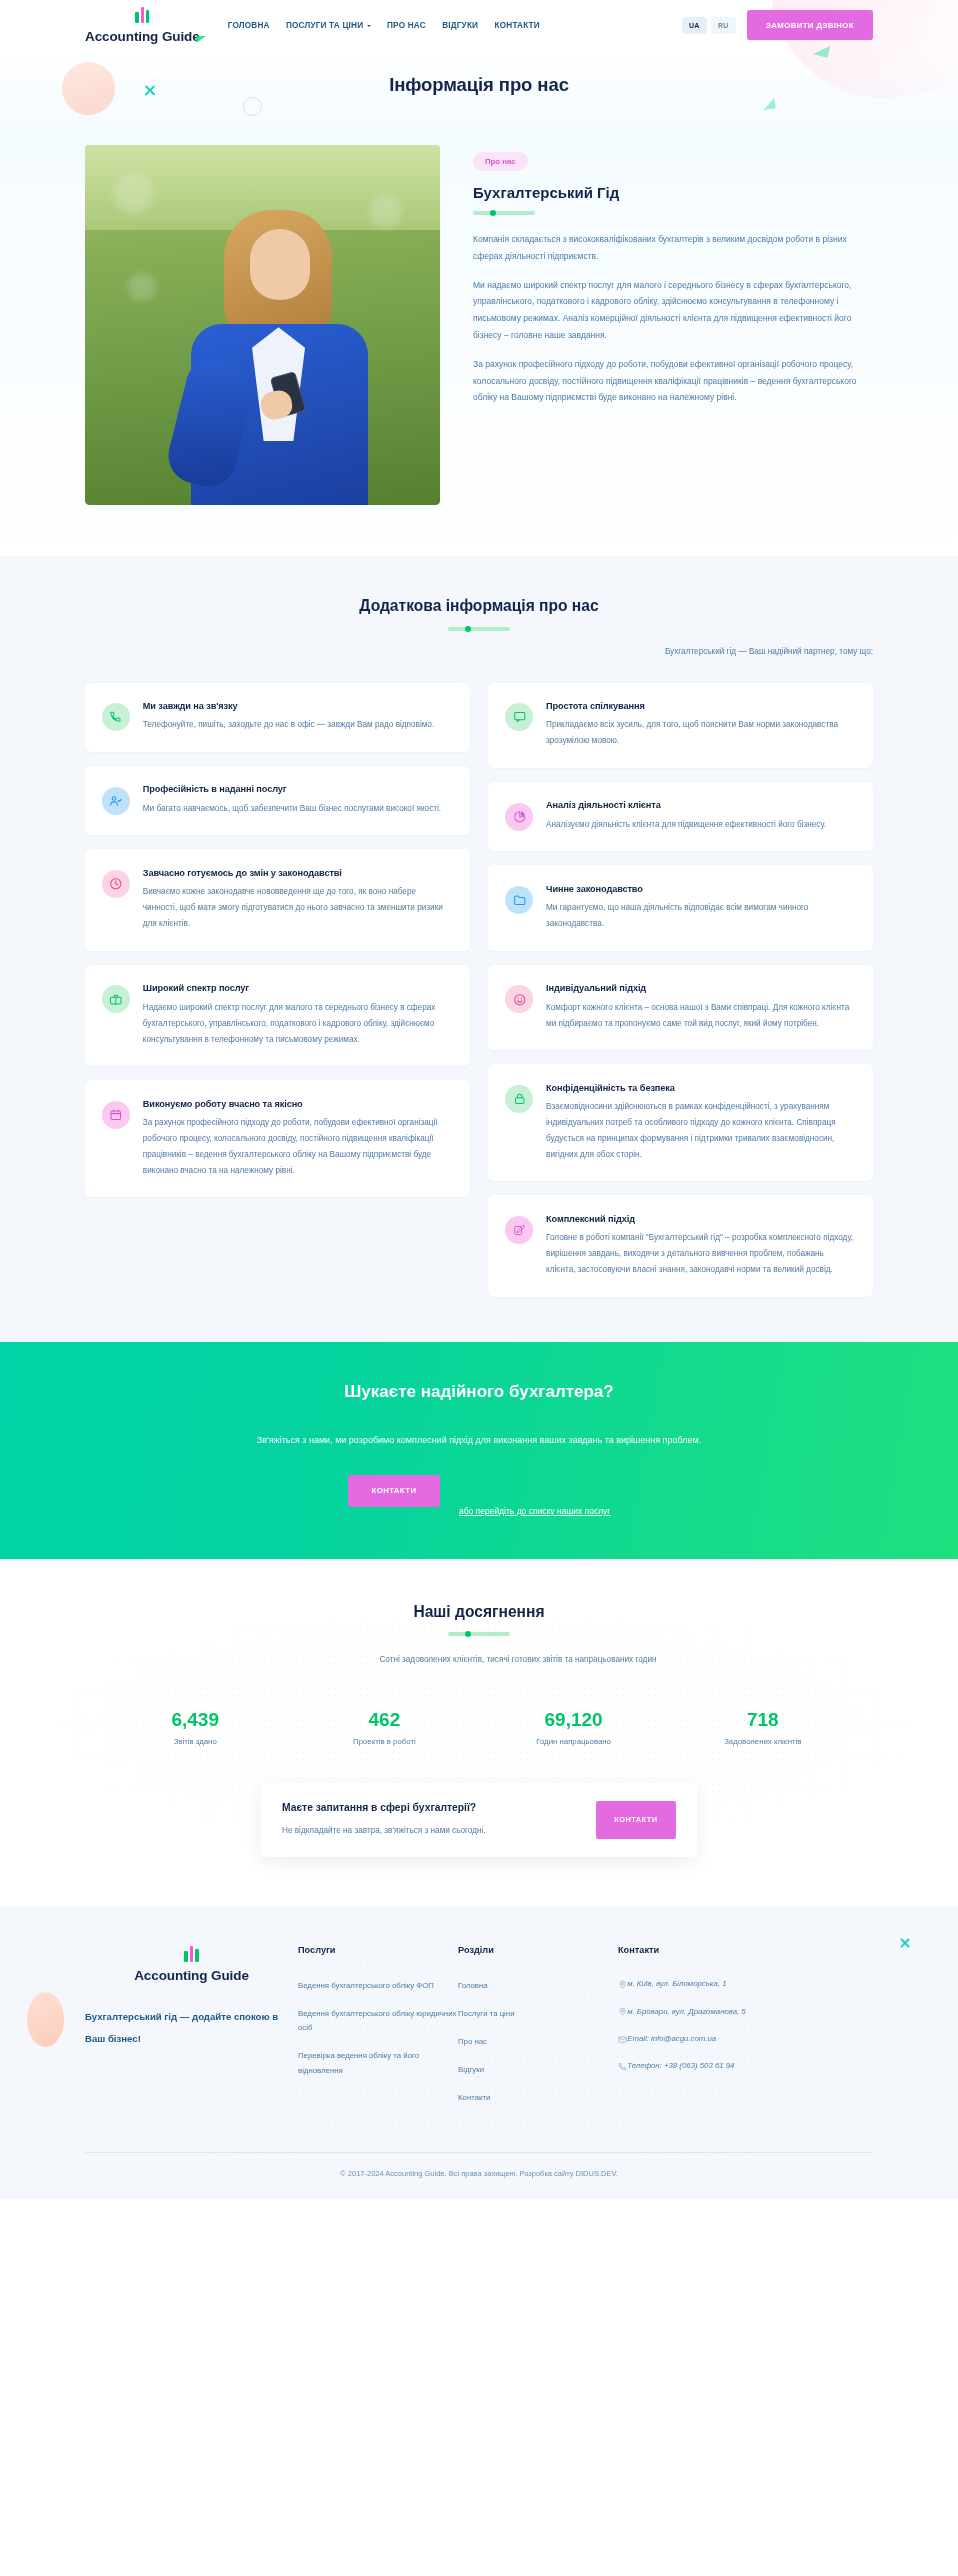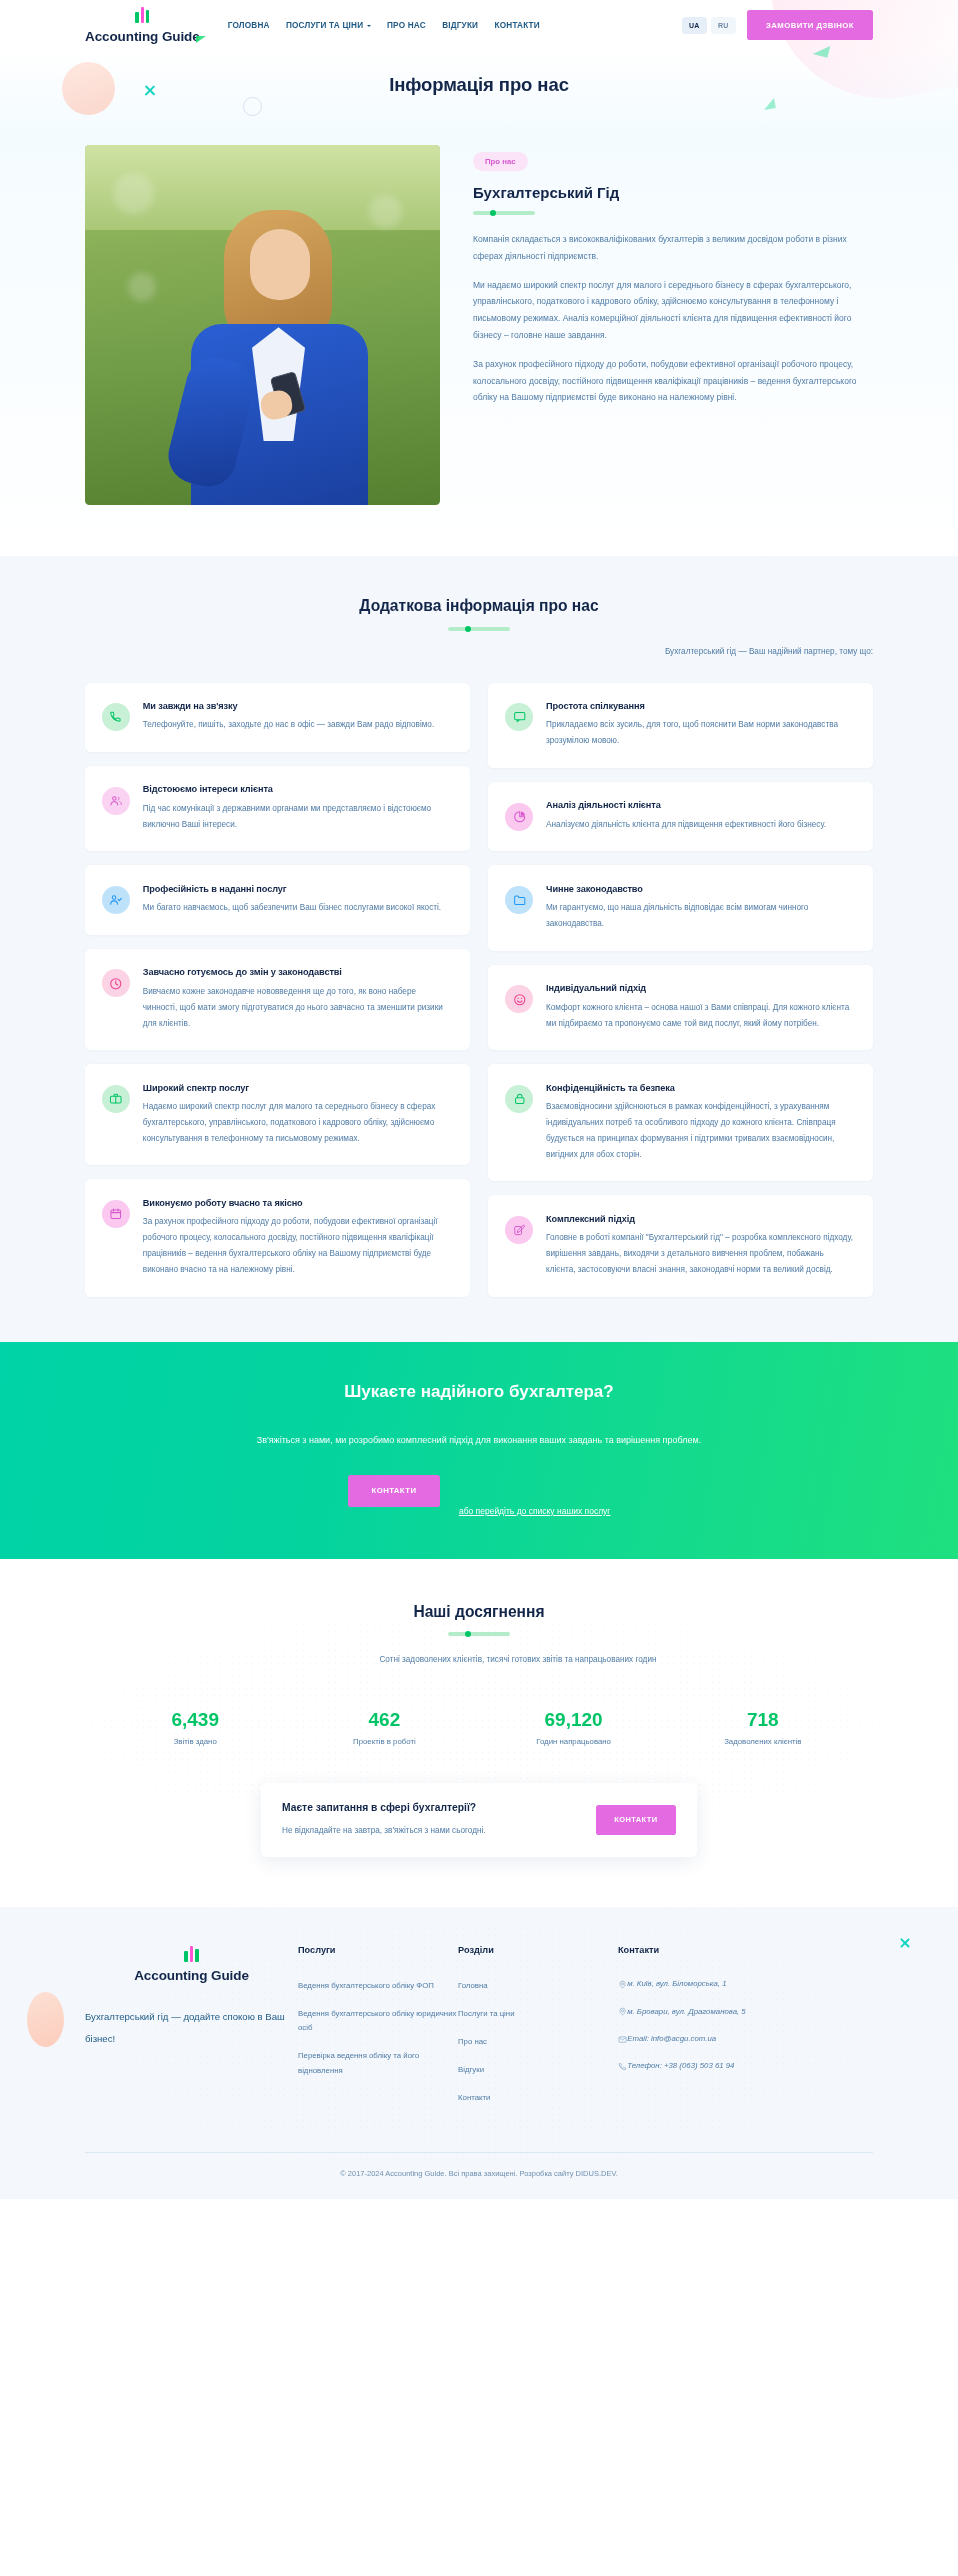--- a/index.html
+++ b/index.html
@@ -169,21 +169,21 @@
   }
   .stats .inner{position:relative;z-index:2;}
   .stats .sec-sub{max-width:355px;margin:0 auto 41px;line-height:1.9;}
   .stat-row{display:flex;justify-content:space-between;text-align:center;padding:0 15.6px;}
   .stat{flex:1;}
   .stat .num{font-size:19px;font-weight:700;color:#00c566;margin-bottom:6.4px;}
   .stat .lbl{font-size:7.8px;color:#4f7ba6;}
   .qbox{
     margin:37px auto 0;width:436px;background:#fff;border-radius:5.7px;
     box-shadow:0 4.3px 18.5px rgba(23,60,110,.09);
-    padding:18.5px 21px;display:flex;align-items:center;gap:17px;position:relative;z-index:3;
+    padding:18.5px 21px;display:flex;gap:17px;position:relative;z-index:3;
   }
   .qbox-txt{flex:1;}
   .qbox h3{font-size:10.3px;font-weight:700;color:#13264a;line-height:1.45;margin-bottom:7px;}
   .qbox p{font-size:8.2px;line-height:1.85;color:#4f7ba6;}
   .qbox-btn{
     background:#e36ae0;color:#fff;border:none;font-family:inherit;
     font-size:7.5px;font-weight:700;letter-spacing:0.4px;padding:10.6px 18.5px;border-radius:2.8px;
     cursor:pointer;text-transform:uppercase;white-space:nowrap;
   }
 
@@ -198,21 +198,21 @@
   }
   .f-blob{position:absolute;left:27px;top:85px;width:37px;height:55px;border-radius:50%;
     background:linear-gradient(160deg,#ffd9c7,#ffbda6);opacity:.75;}
   .f-x{position:absolute;right:47px;top:30px;width:12px;height:12px;}
   .f-x:before,.f-x:after{content:"";position:absolute;left:5px;top:0;width:1.8px;height:12px;background:#15d5c0;border-radius:1.4px;}
   .f-x:before{transform:rotate(45deg);}
   .f-x:after{transform:rotate(-45deg);}
   .f-cols{display:flex;position:relative;z-index:2;padding-bottom:33px;}
   .fc-brand{width:213px;}
   .fc-brand .logo{margin-bottom:23px;}
-  .fc-brand .tag{font-size:9.6px;font-weight:400;color:#1f5a86;line-height:2.3;}
+  .fc-brand .tag{font-size:9.6px;font-weight:700;color:#1f5a86;line-height:2.3;}
   .fc{width:160px;}
   .fc.contacts{width:234px;}
   .fc h5{font-size:9.2px;font-weight:700;color:#13264a;margin-bottom:24px;}
   .fc ul{list-style:none;}
   .fc li{margin-bottom:13.5px;}
   .fc li a{font-size:7.8px;color:#4f7ba6;text-decoration:none;line-height:1.85;display:block;}
   .fc.contacts li{display:flex;gap:0;align-items:flex-start;margin-bottom:15.6px;font-style:italic;}
   .fc.contacts svg{width:9.2px;height:9.2px;flex:0 0 9.2px;margin-top:0.7px;}
   .fc.contacts span, .fc.contacts a{font-size:7.8px;color:#4f7ba6;text-decoration:none;}
   .f-rule{height:0.7px;background:#dbe7f1;position:relative;z-index:2;}
@@ -318,33 +318,20 @@
                 <svg viewBox="0 0 24 24" aria-hidden="true">
                   <path d="M6.6 10.8a11 11 0 005.6 5.6l1.9-1.9a1 1 0 011-.24 11 11 0 003.5.56 1 1 0 011 1V19a1 1 0 01-1 1A16 16 0 013 5a1 1 0 011-1h3.2a1 1 0 011 1 11 11 0 00.56 3.5 1 1 0 01-.25 1z" fill="none" stroke="currentColor" stroke-width="1.8" stroke-linejoin="round"></path>
                 </svg>
               </div>
               <div class="f-txt">
                 <h4>Ми завжди на зв'язку</h4>
                 <p>Телефонуйте, пишіть, заходьте до нас в офіс — завжди Вам радо відповімо.</p>
               </div>
             </div>
             <div class="f-card">
-              <div class="f-ico" style="background:#fbd3f2;color:#d659cd">
-                <svg viewBox="0 0 24 24" aria-hidden="true">
-                  <circle cx="9.5" cy="8" r="3" fill="none" stroke="currentColor" stroke-width="1.8"></circle>
-                  <path d="M3.5 19.5c0-3.3 2.7-5.6 6-5.6s6 2.3 6 5.6" fill="none" stroke="currentColor" stroke-width="1.8" stroke-linecap="round"></path>
-                  <path d="M16.5 5.3a3.4 3.4 0 010 5.6M19 13.6c1.9.9 3 2.6 3 4.9" fill="none" stroke="currentColor" stroke-width="1.6" stroke-linecap="round"></path>
-                </svg>
-              </div>
-              <div class="f-txt">
-                <h4>Відстоюємо інтереси клієнта</h4>
-                <p>Під час комунікації з державними органами ми представляємо і відстоюємо виключно Ваші інтереси.</p>
-              </div>
-            </div>
-            <div class="f-card">
               <div class="f-ico" style="background:#bfe2fb;color:#2196f3">
                 <svg viewBox="0 0 24 24" aria-hidden="true">
                   <circle cx="9" cy="8" r="3.2" fill="none" stroke="currentColor" stroke-width="1.8"></circle>
                   <path d="M3 20c0-3.4 2.7-6 6-6s6 2.6 6 6" fill="none" stroke="currentColor" stroke-width="1.8" stroke-linecap="round"></path>
                   <path d="M16 11.5l2.2 2.2 3.8-4" fill="none" stroke="currentColor" stroke-width="2" stroke-linecap="round" stroke-linejoin="round"></path>
                 </svg>
               </div>
               <div class="f-txt">
                 <h4>Професійність в наданні послуг</h4>
                 <p>Ми багато навчаємось, щоб забезпечити Ваш бізнес послугами високої якості.</p>

